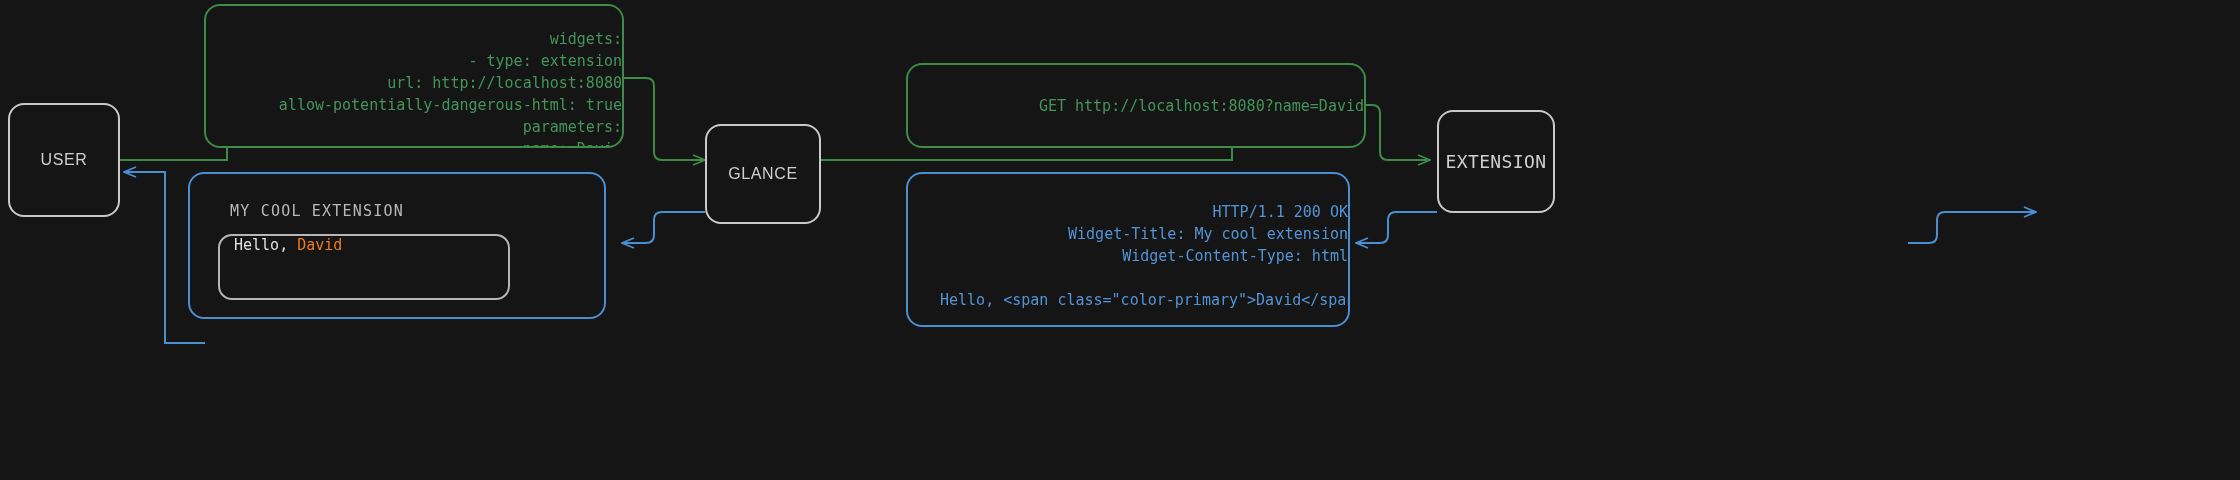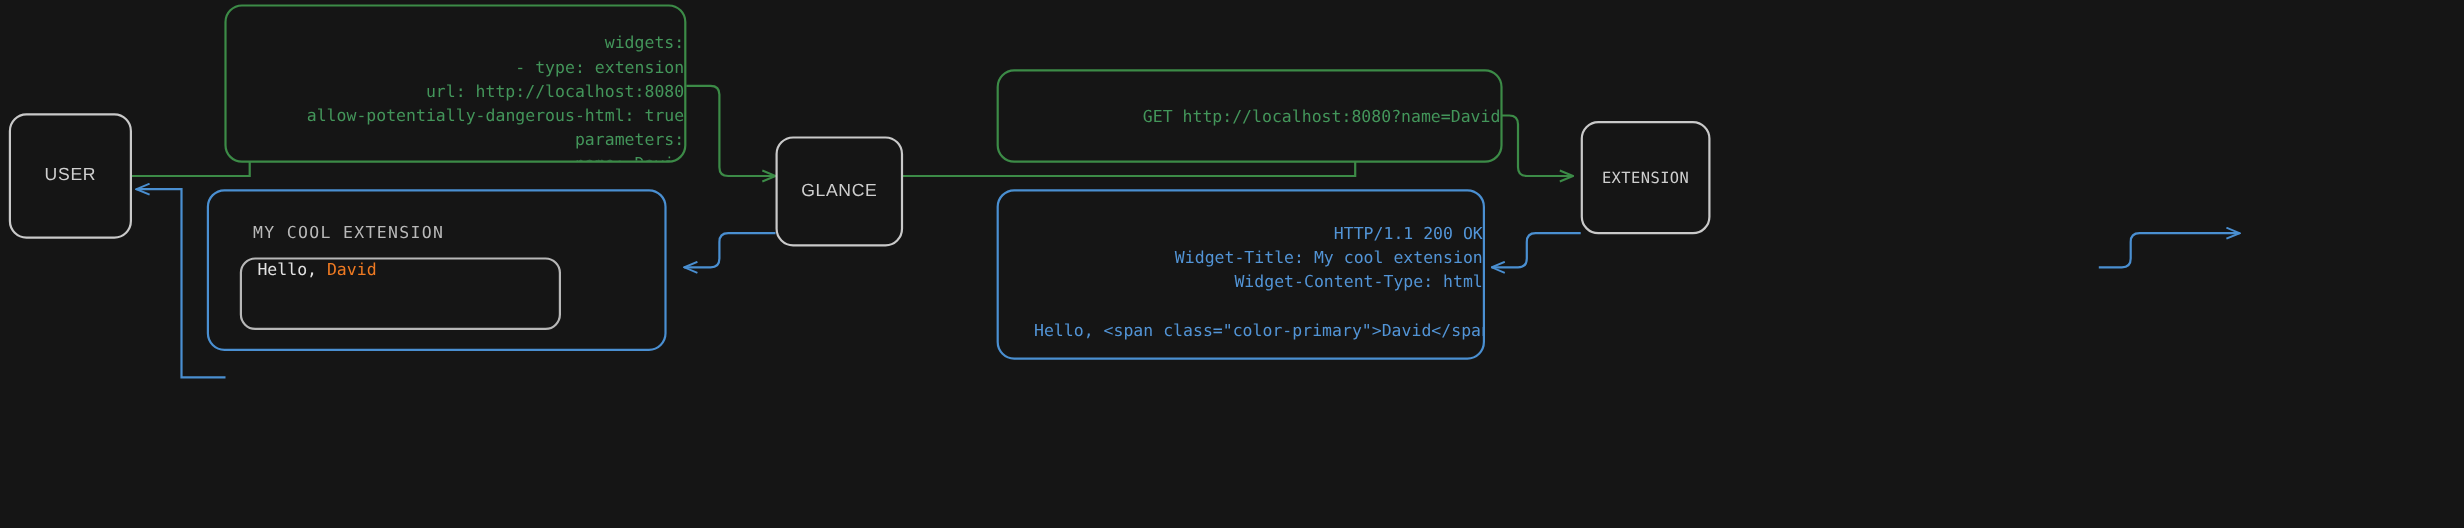--- a/index.html
+++ b/index.html
@@ -34,21 +34,21 @@
     align-items: center;
     justify-content: center;
     color: #cfcfcf;
     font-family: Liberation Sans, sans-serif;
     font-size: 16px;
     letter-spacing: 0.6px;
     z-index: 3;
   }
   .node.mono {
     font-family: "DejaVu Sans Mono", monospace;
-    font-size: 14px;
+    font-size: 18px;
     letter-spacing: 0.4px;
   }
 
   
   .msgbox {
     position: absolute;
     box-sizing: border-box;
     border-radius: 16px;
     background: #151515;
     z-index: 2;

